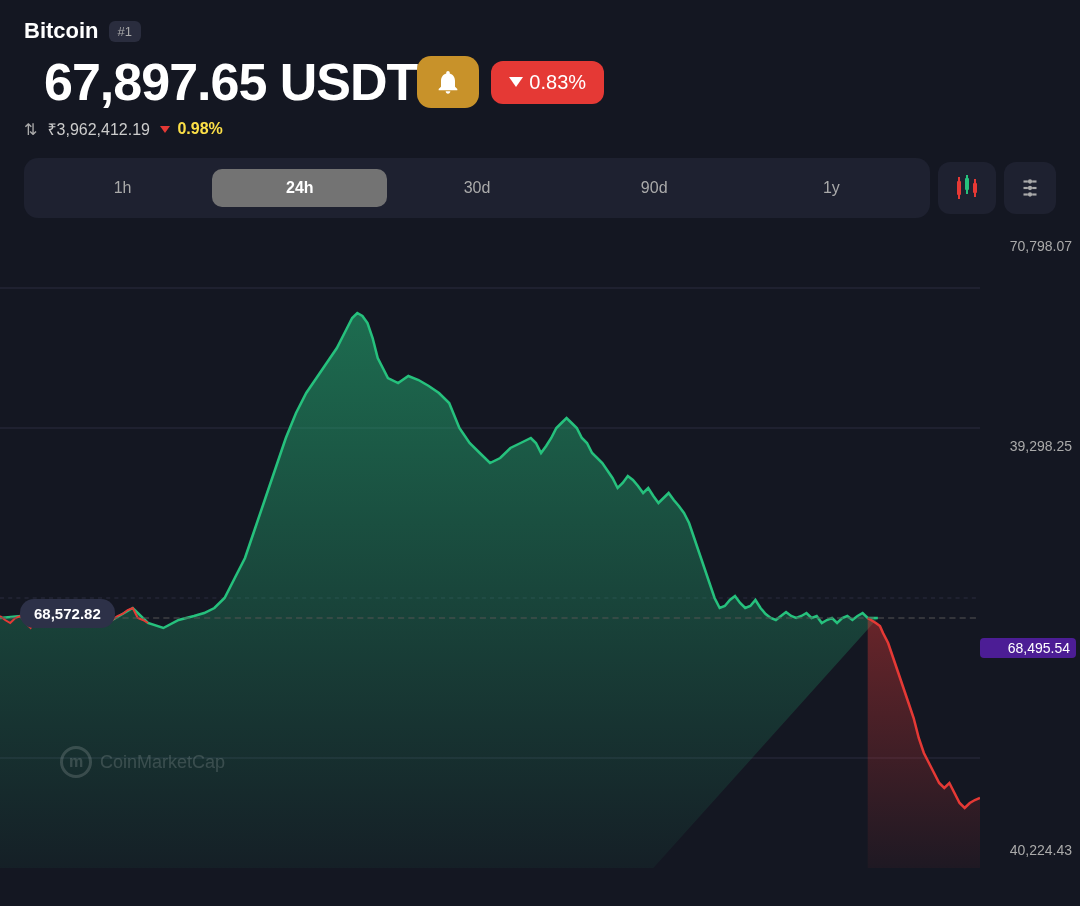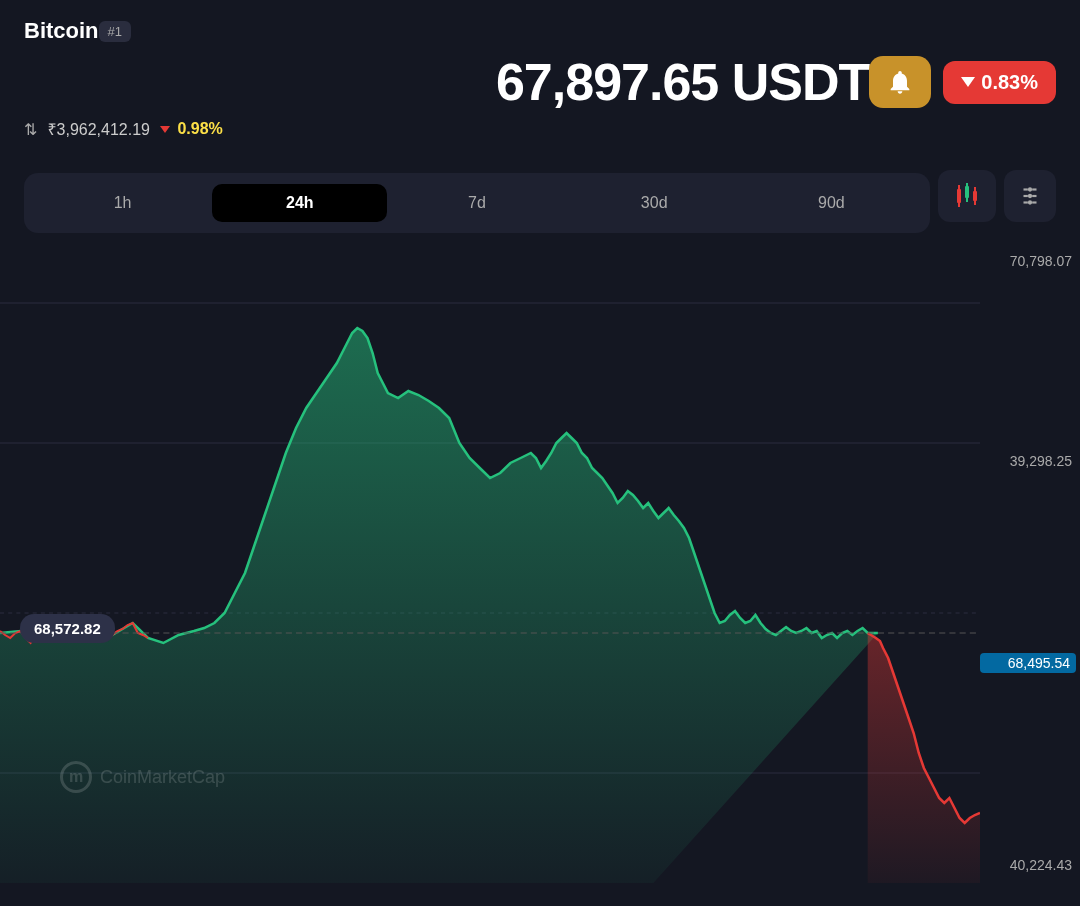--- a/index.html
+++ b/index.html
@@ -10,39 +10,41 @@
       width: 1080px;
       height: 906px;
       overflow: hidden;
     }
     .container {
       padding: 18px 24px 0 24px;
     }
     .header-row {
       display: flex;
       align-items: center;
+      gap: 10px;
       margin-bottom: 8px;
     }
     .coin-name {
       font-size: 22px;
       font-weight: 700;
       color: #fff;
     }
     .rank-badge {
       background: #2a2d3e;
       color: #aaa;
       font-size: 13px;
       padding: 3px 9px;
       border-radius: 6px;
     }
     .price-row {
       display: flex;
       align-items: center;
-      justify-content: flex-end;
+      justify-content: flex-start;
       margin-bottom: 6px;
+      margin-left: 20px;
     }
     .price-main {
       font-size: 52px;
       font-weight: 700;
       color: #fff;
       letter-spacing: -1px;
     }
     .price-controls {
       display: flex;
       gap: 12px;
@@ -59,21 +61,21 @@
       justify-content: center;
       cursor: pointer;
       font-size: 24px;
     }
     .change-badge {
       background: #e53935;
       color: #fff;
       border-radius: 12px;
       padding: 10px 18px;
       font-size: 20px;
-      font-weight: 700;
+      font-weight: 400;
       display: flex;
       align-items: center;
       gap: 6px;
     }
     .change-badge .arrow-down {
       width: 0;
       height: 0;
       border-left: 7px solid transparent;
       border-right: 7px solid transparent;
       border-top: 10px solid #fff;
@@ -111,35 +113,34 @@
       gap: 8px;
       margin-bottom: 0;
     }
     .timeframe-tabs {
       display: flex;
       background: #1e2130;
       border-radius: 14px;
       padding: 11px;
       gap: 2px;
       flex: 1;
-      margin-top: 15px;
     }
     .tab-btn {
       flex: 1;
       text-align: center;
       padding: 10px 0;
       border-radius: 10px;
       font-size: 16px;
       color: #aaa;
       cursor: pointer;
       border: none;
       background: transparent;
     }
     .tab-btn.active {
-      background: #000000;
+      background: #737373;
       color: #fff;
       font-weight: 700;
     }
     .chart-type-btn {
       background: #1e2130;
       border: none;
       border-radius: 12px;
       width: 58px;
       height: 52px;
       display: flex;
@@ -177,21 +178,21 @@
       pointer-events: none;
     }
     .price-label {
       font-size: 14px;
       color: #aaa;
       text-align: right;
       padding-right: 4px;
     }
     .price-label.highlight {
       color: #fff;
-      background: #0369a1;
+      background: #4c1d95;
       padding: 2px 6px;
       border-radius: 4px;
     }
     .tooltip-label {
       position: absolute;
       left: 20px;
       top: 58%;
       background: #2d3148;
       color: #fff;
       font-size: 15px;
@@ -260,23 +261,23 @@
     <span class="sub-price-pct">
       <span class="tri-down"></span>
       <span>0.98%</span>
     </span>
   </div>
 
   <div class="timeframe-row">
     <div class="timeframe-tabs">
       <button class="tab-btn">1h</button>
       <button class="tab-btn active">24h</button>
-      <button class="tab-btn">7d</button>
       <button class="tab-btn">30d</button>
       <button class="tab-btn">90d</button>
+      <button class="tab-btn">1y</button>
     </div>
     <button class="chart-type-btn">
 
       <svg width="30" height="30" viewBox="0 0 30 30">
         <rect x="5" y="8" width="4" height="14" fill="#e53935" rx="1"></rect>
         <line x1="7" y1="4" x2="7" y2="8" stroke="#e53935" stroke-width="2"></line>
         <line x1="7" y1="22" x2="7" y2="26" stroke="#e53935" stroke-width="2"></line>
         <rect x="13" y="5" width="4" height="12" fill="#26c17d" rx="1"></rect>
         <line x1="15" y1="2" x2="15" y2="5" stroke="#26c17d" stroke-width="2"></line>
         <line x1="15" y1="17" x2="15" y2="21" stroke="#26c17d" stroke-width="2"></line>

